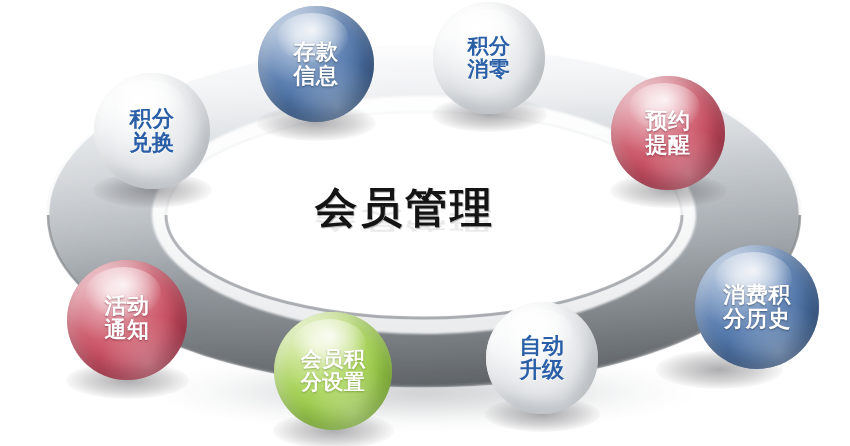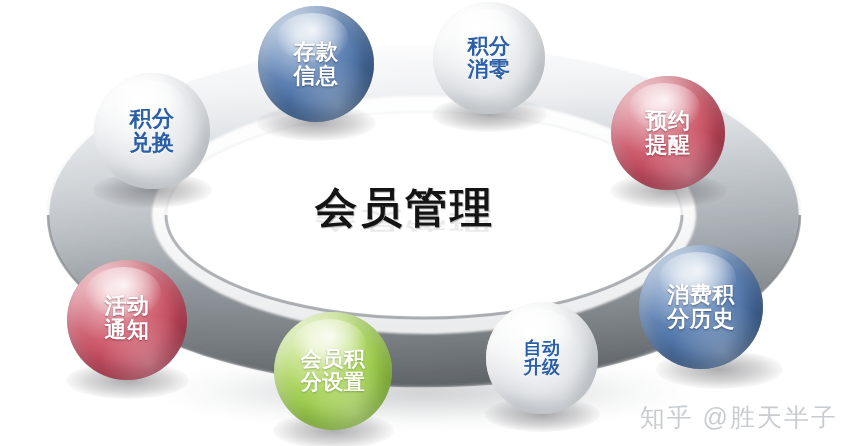--- a/index.html
+++ b/index.html
@@ -272,36 +272,35 @@
       <div class="node s-white" style="width: 112px; height: 112px; left: 433px; top: 2px; z-index: 12;">
         <span class="label" style="font-size: 21px;">积分
 消零</span>
       </div>
       <div class="shadow" style="width: 116.85px; height: 35.34px; left: 609.86px; top: 172.9px;"></div>
       <div class="node s-red" style="width: 114px; height: 114px; left: 611px; top: 76px; z-index: 13;">
         <span class="label" style="font-size: 22px;">预约
 提醒</span>
       </div>
       <div class="shadow" style="width: 127.1px; height: 38.44px; left: 655.76px; top: 350.4px;"></div>
-      <div class="node s-blue" style="width: 124px; height: 124px; left: 639px; top: 245px; z-index: 14;">
+      <div class="node s-blue" style="width: 124px; height: 124px; left: 695px; top: 245px; z-index: 14;">
         <span class="label" style="font-size: 22px;">消费积
 分历史</span>
       </div>
       <div class="shadow" style="width: 114.8px; height: 34.72px; left: 484.88px; top: 397.2px;"></div>
       <div class="node s-white" style="width: 112px; height: 112px; left: 486px; top: 302px; z-index: 15;">
-        <span class="label" style="font-size: 18px;">自动
+        <span class="label" style="font-size: 22px;">自动
 升级</span>
       </div>
       <div class="shadow" style="width: 120.95px; height: 36.58px; left: 272.82px; top: 412.3px;"></div>
       <div class="node s-green" style="width: 118px; height: 118px; left: 274px; top: 312px; z-index: 16;">
         <span class="label" style="font-size: 21px;">会员积
 分设置</span>
       </div>
       <div class="shadow" style="width: 123px; height: 37.2px; left: 65.8px; top: 362px;"></div>
       <div class="node s-red" style="width: 120px; height: 120px; left: 67px; top: 260px; z-index: 17;">
         <span class="label" style="font-size: 22px; font-family: Liberation Mono, monospace;">活动
 通知</span>
       </div>
     </div>
 
-  <div id="watermark">知乎 @胜天半子</div>
 
 </div>
 
 </body></html>

